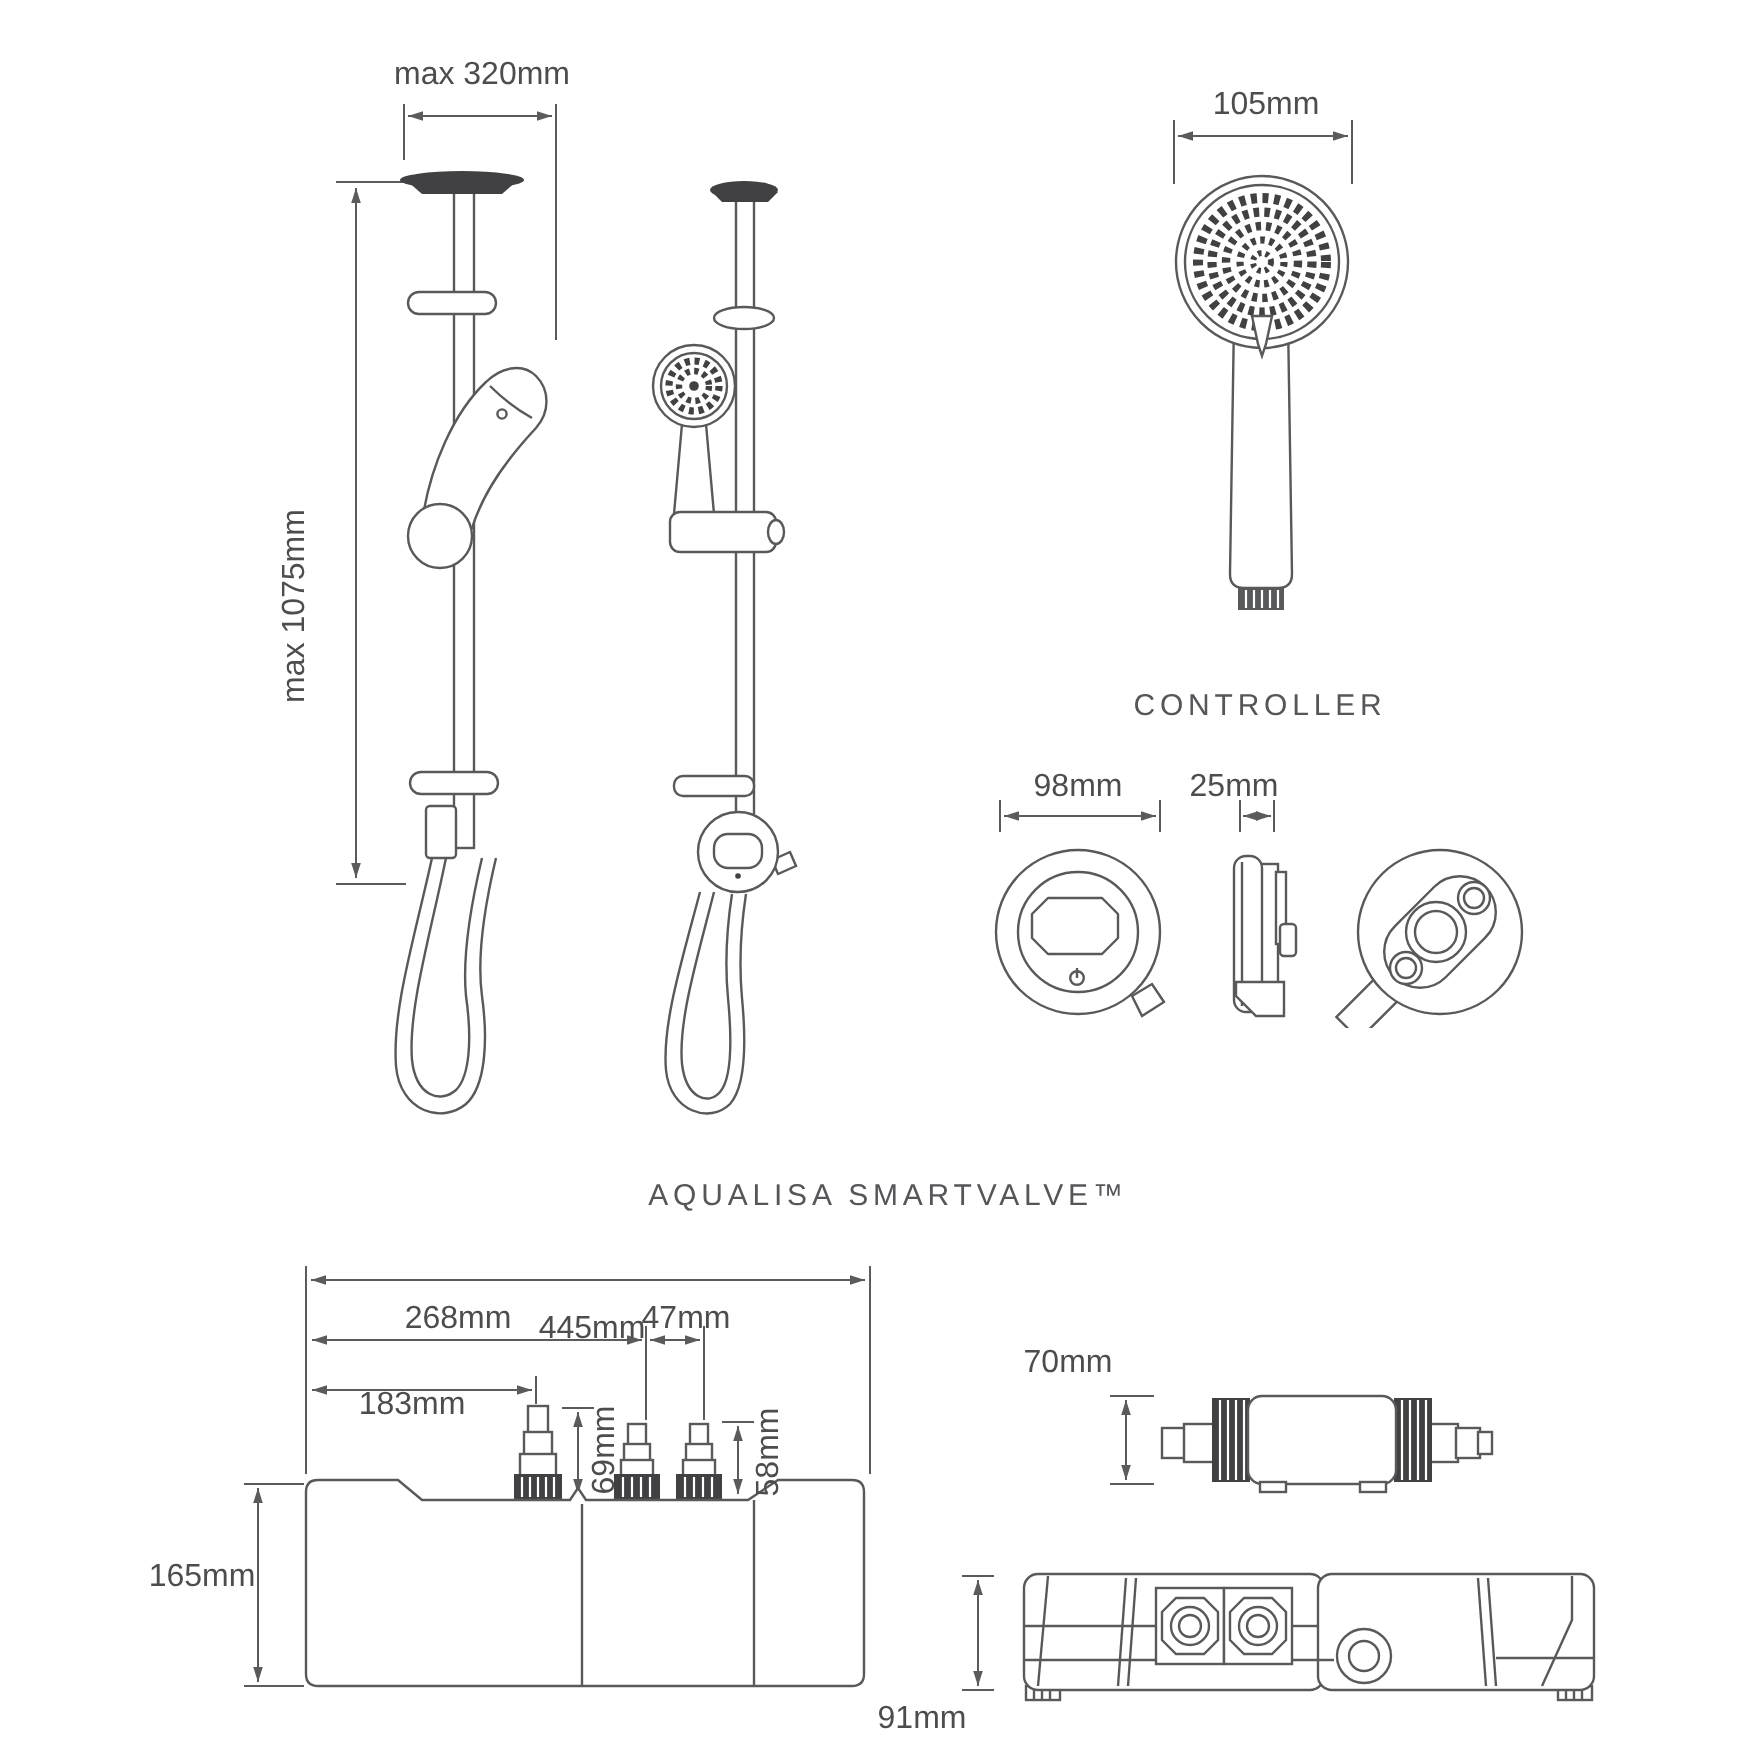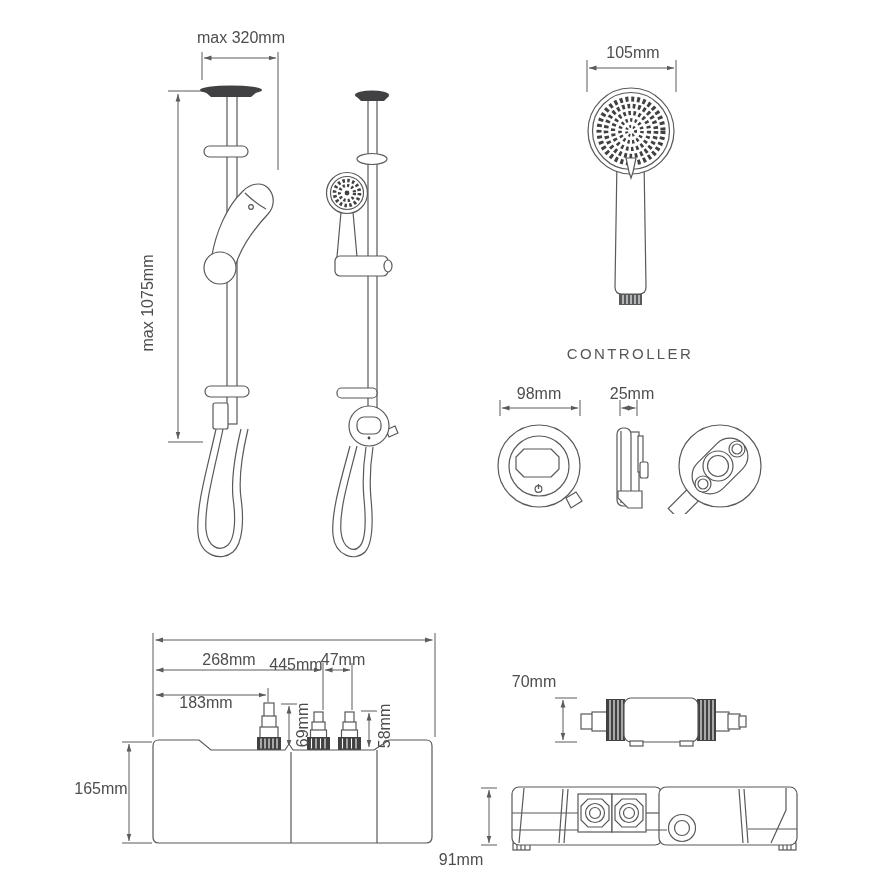--- a/index.html
+++ b/index.html
@@ -349,22 +349,23 @@
       </g>
     </g>
   </svg>
 
   <div class="label" style="left:241px;top:38px">max 320mm</div>
   <div class="label v" style="left:148px;top:303px">max 1075mm</div>
   <div class="label" style="left:633px;top:53px">105mm</div>
 
   <div class="label sect" style="left:630px;top:353px">CONTROLLER</div>
   <div class="label" style="left:539px;top:394px">98mm</div>
-  <div class="label" style="left:632px;top:394px">25mm</div>
-
+  <div class="label" style="left:617px;top:394px">25mm</div>
+
+  <div class="label sect" style="left:444px;top:598px">AQUALISA SMARTVALVE™</div>
   <div class="label" style="left:296px;top:665px">445mm</div>
   <div class="label" style="left:229px;top:660px">268mm</div>
   <div class="label" style="left:343px;top:660px">47mm</div>
   <div class="label" style="left:206px;top:703px">183mm</div>
   <div class="label v" style="left:303px;top:725px">69mm</div>
   <div class="label v" style="left:385px;top:726px">58mm</div>
   <div class="label" style="left:101px;top:789px">165mm</div>
   <div class="label" style="left:534px;top:682px">70mm</div>
   <div class="label" style="left:461px;top:860px">91mm</div>
 

